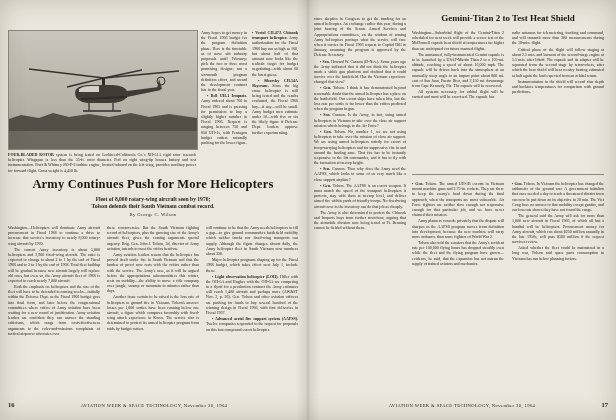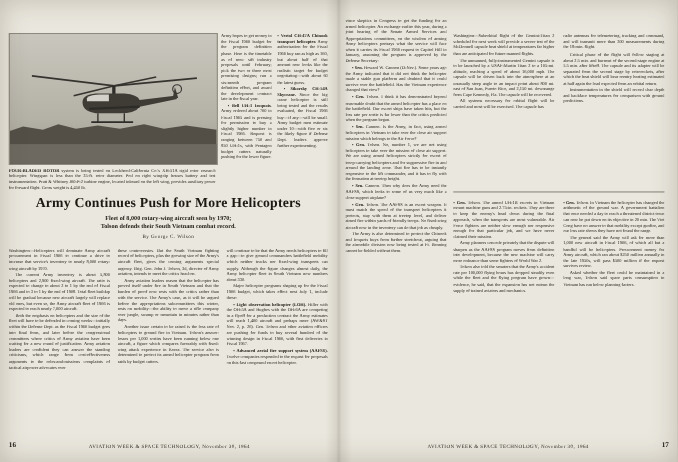--- a/index.html
+++ b/index.html
@@ -135,20 +135,21 @@
         <p><b>• Sen.</b> Howard W. Cannon (D-Nev.). Some years ago the Army indicated that it did not think the helicopter made a stable gun platform and doubted that it could survive over the battlefield. Has the Vietnam experience changed that view?</p>
         <p><b>• Gen.</b> Tolson. I think it has demonstrated beyond reasonable doubt that the armed helicopter has a place on the battlefield. Our escort ships have taken hits, but the loss rate per sortie is far lower than the critics predicted when the program began.</p>
         <p><b>• Sen.</b> Cannon. Is the Army, in fact, using armed helicopters in Vietnam to take over the close air support mission which belongs to the Air Force?</p>
         <p><b>• Gen.</b> Tolson. No, number 1, we are not using helicopters to take over the mission of close air support. We are using armed helicopters strictly for escort of troop-carrying helicopters and for suppressive fire in and around the landing zone. That fire has to be instantly responsive to the lift commander, and it has to fly with the formation at treetop height.</p>
         <p><b>• Sen.</b> Cannon. Then why does the Army need the AAFSS, which looks to some of us very much like a close support airplane?</p>
         <p><b>• Gen.</b> Tolson. The AAFSS is an escort weapon. It must match the speed of the transport helicopters it protects, stay with them at treetop level, and deliver aimed fire within yards of friendly troops. No fixed-wing aircraft now in the inventory can do that job as cheaply.</p>
         <p>The Army is also determined to protect the Chinook and Iroquois buys from further stretchout, arguing that the airmobile division now being tested at Ft. Benning cannot be fielded without them.</p>
       </div>
 
     <div class="gemini">
+      <div class="gemini-headline">Gemini-Titan 2 to Test Heat Shield</div>
       <div class="tinycol" style="left:0px;width:92px;">
           <p>Washington—Suborbital flight of the Gemini-Titan 2 scheduled for next week will provide a severe test of the McDonnell capsule heat shield at temperatures far higher than are anticipated for future manned flights.</p>
           <p>The unmanned, fully-instrumented Gemini capsule is to be launched by a USAF-Martin Titan 2 to a 105-mi. altitude, reaching a speed of about 16,000 mph. The capsule will be driven back into the atmosphere at an unusually steep angle to an impact point about 800 mi. east of San Juan, Puerto Rico, and 2,150 mi. downrange from Cape Kennedy, Fla. The capsule will be recovered.</p>
           <p>All systems necessary for orbital flight will be carried and most will be exercised. The capsule has</p>
         </div>
       <div class="tinycol" style="left:100px;width:92px;">
           <p>radio antennas for telemetering, tracking and command, and will transmit more than 300 measurements during the 18-min. flight.</p>
           <p>Critical phase of the flight will follow staging at about 2.5 min. and burnout of the second-stage engine at 5.5 min. after liftoff. The capsule and its adapter will be separated from the second stage by retrorockets, after which the heat shield will bear reentry heating estimated at half again the load expected from an orbital return.</p>
           <p>Instrumentation in the shield will record char depth and backface temperatures for comparison with ground predictions.</p>
         </div>

